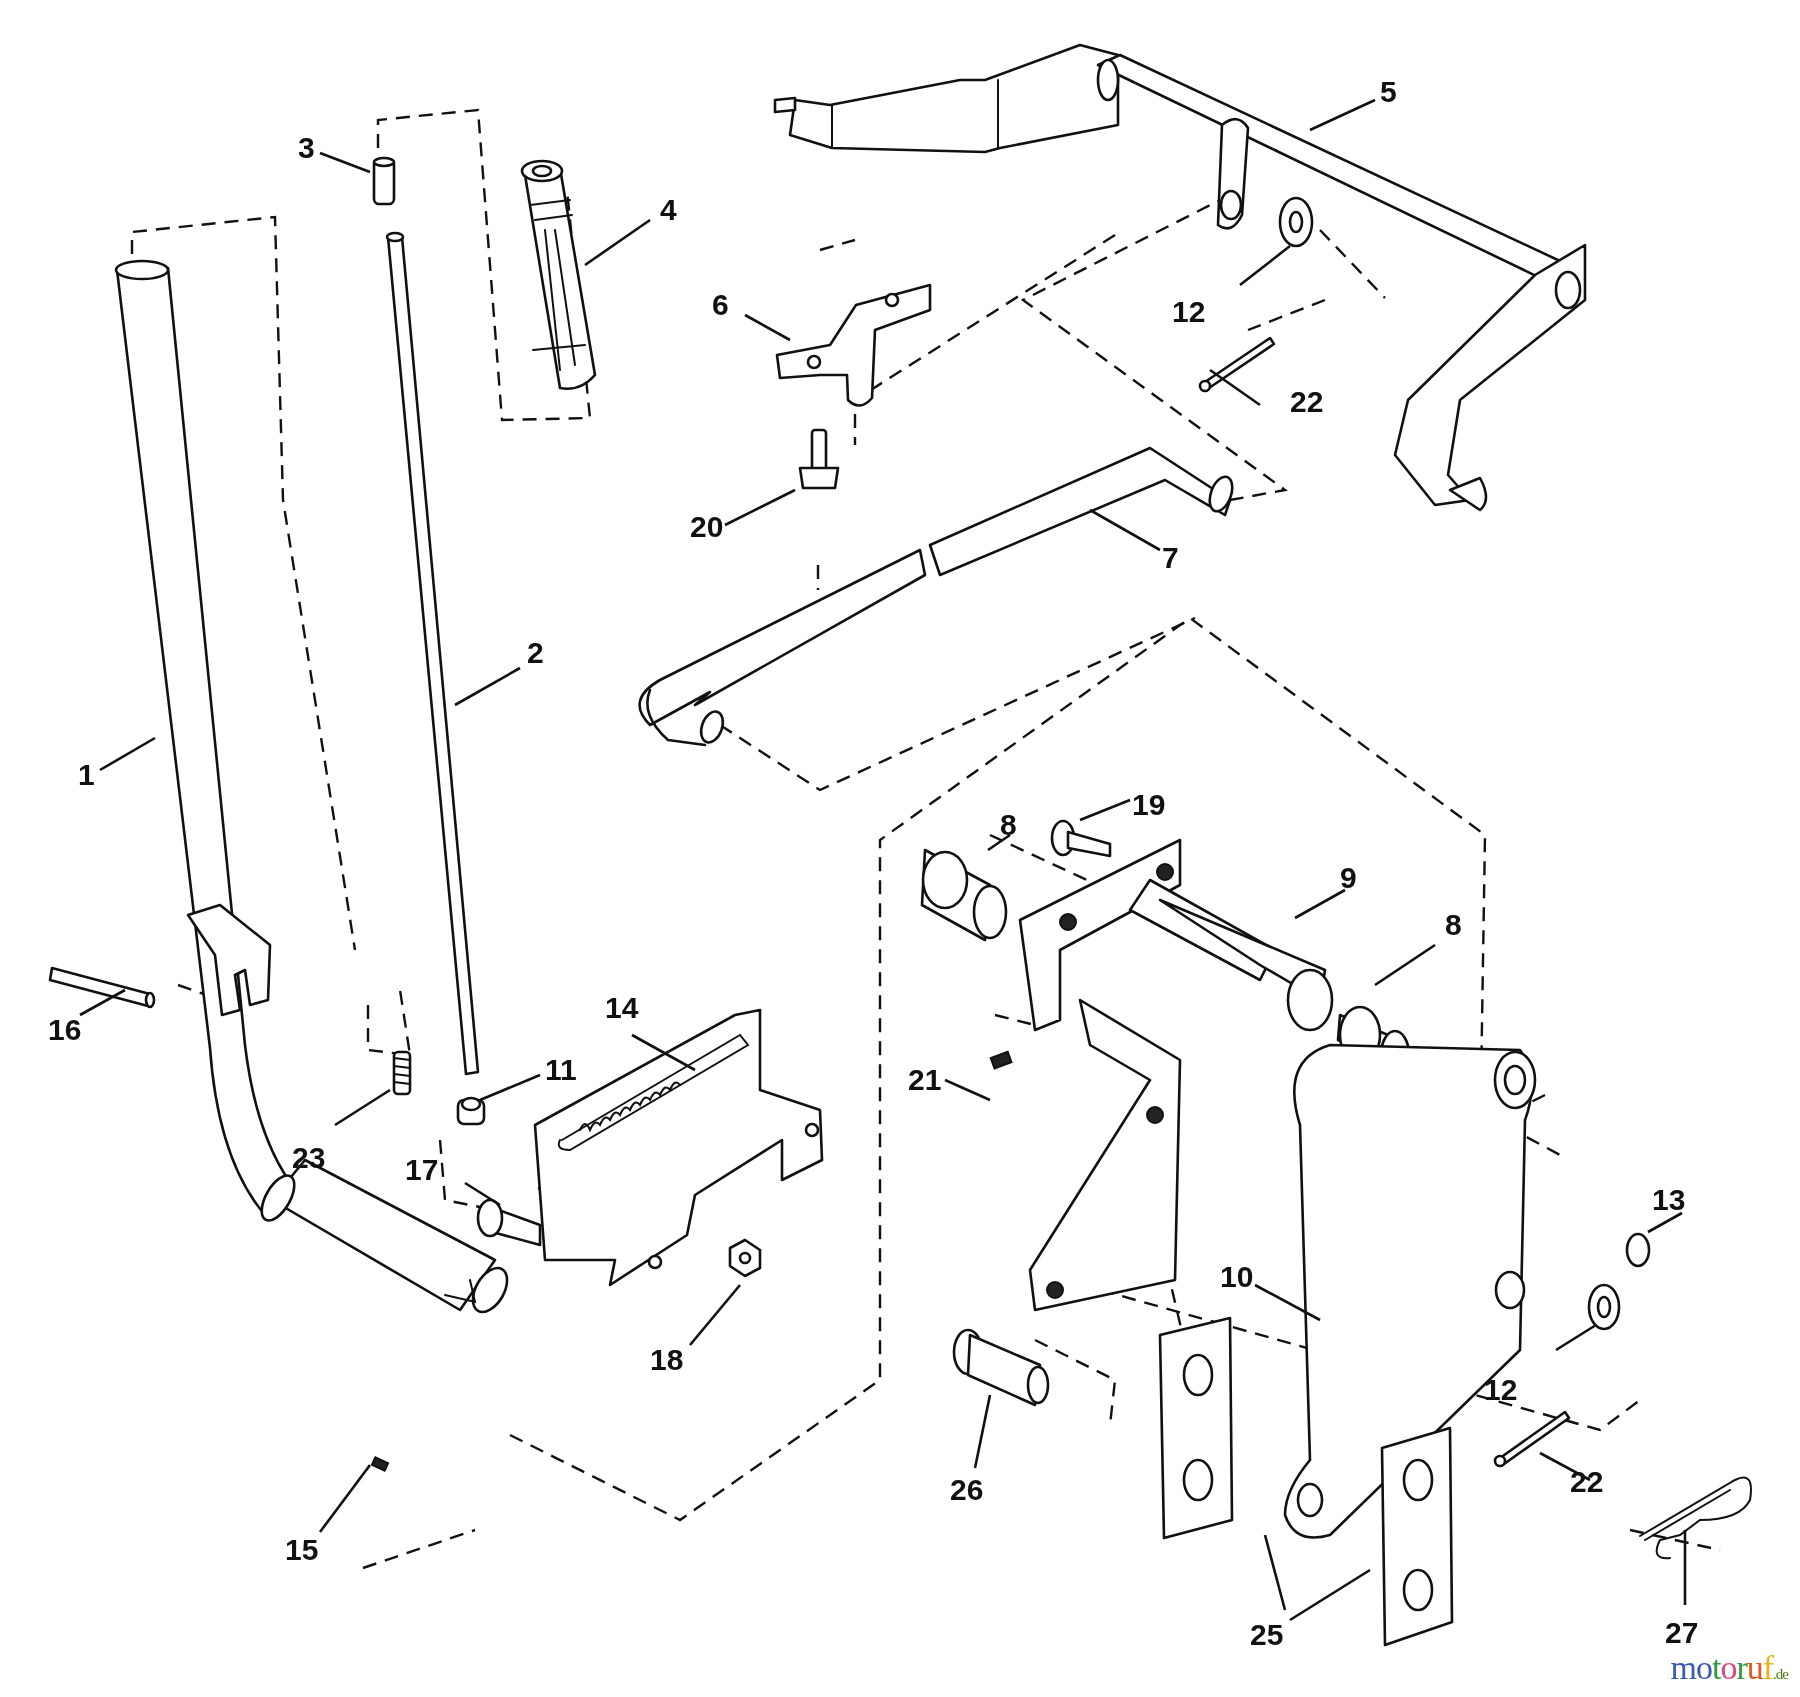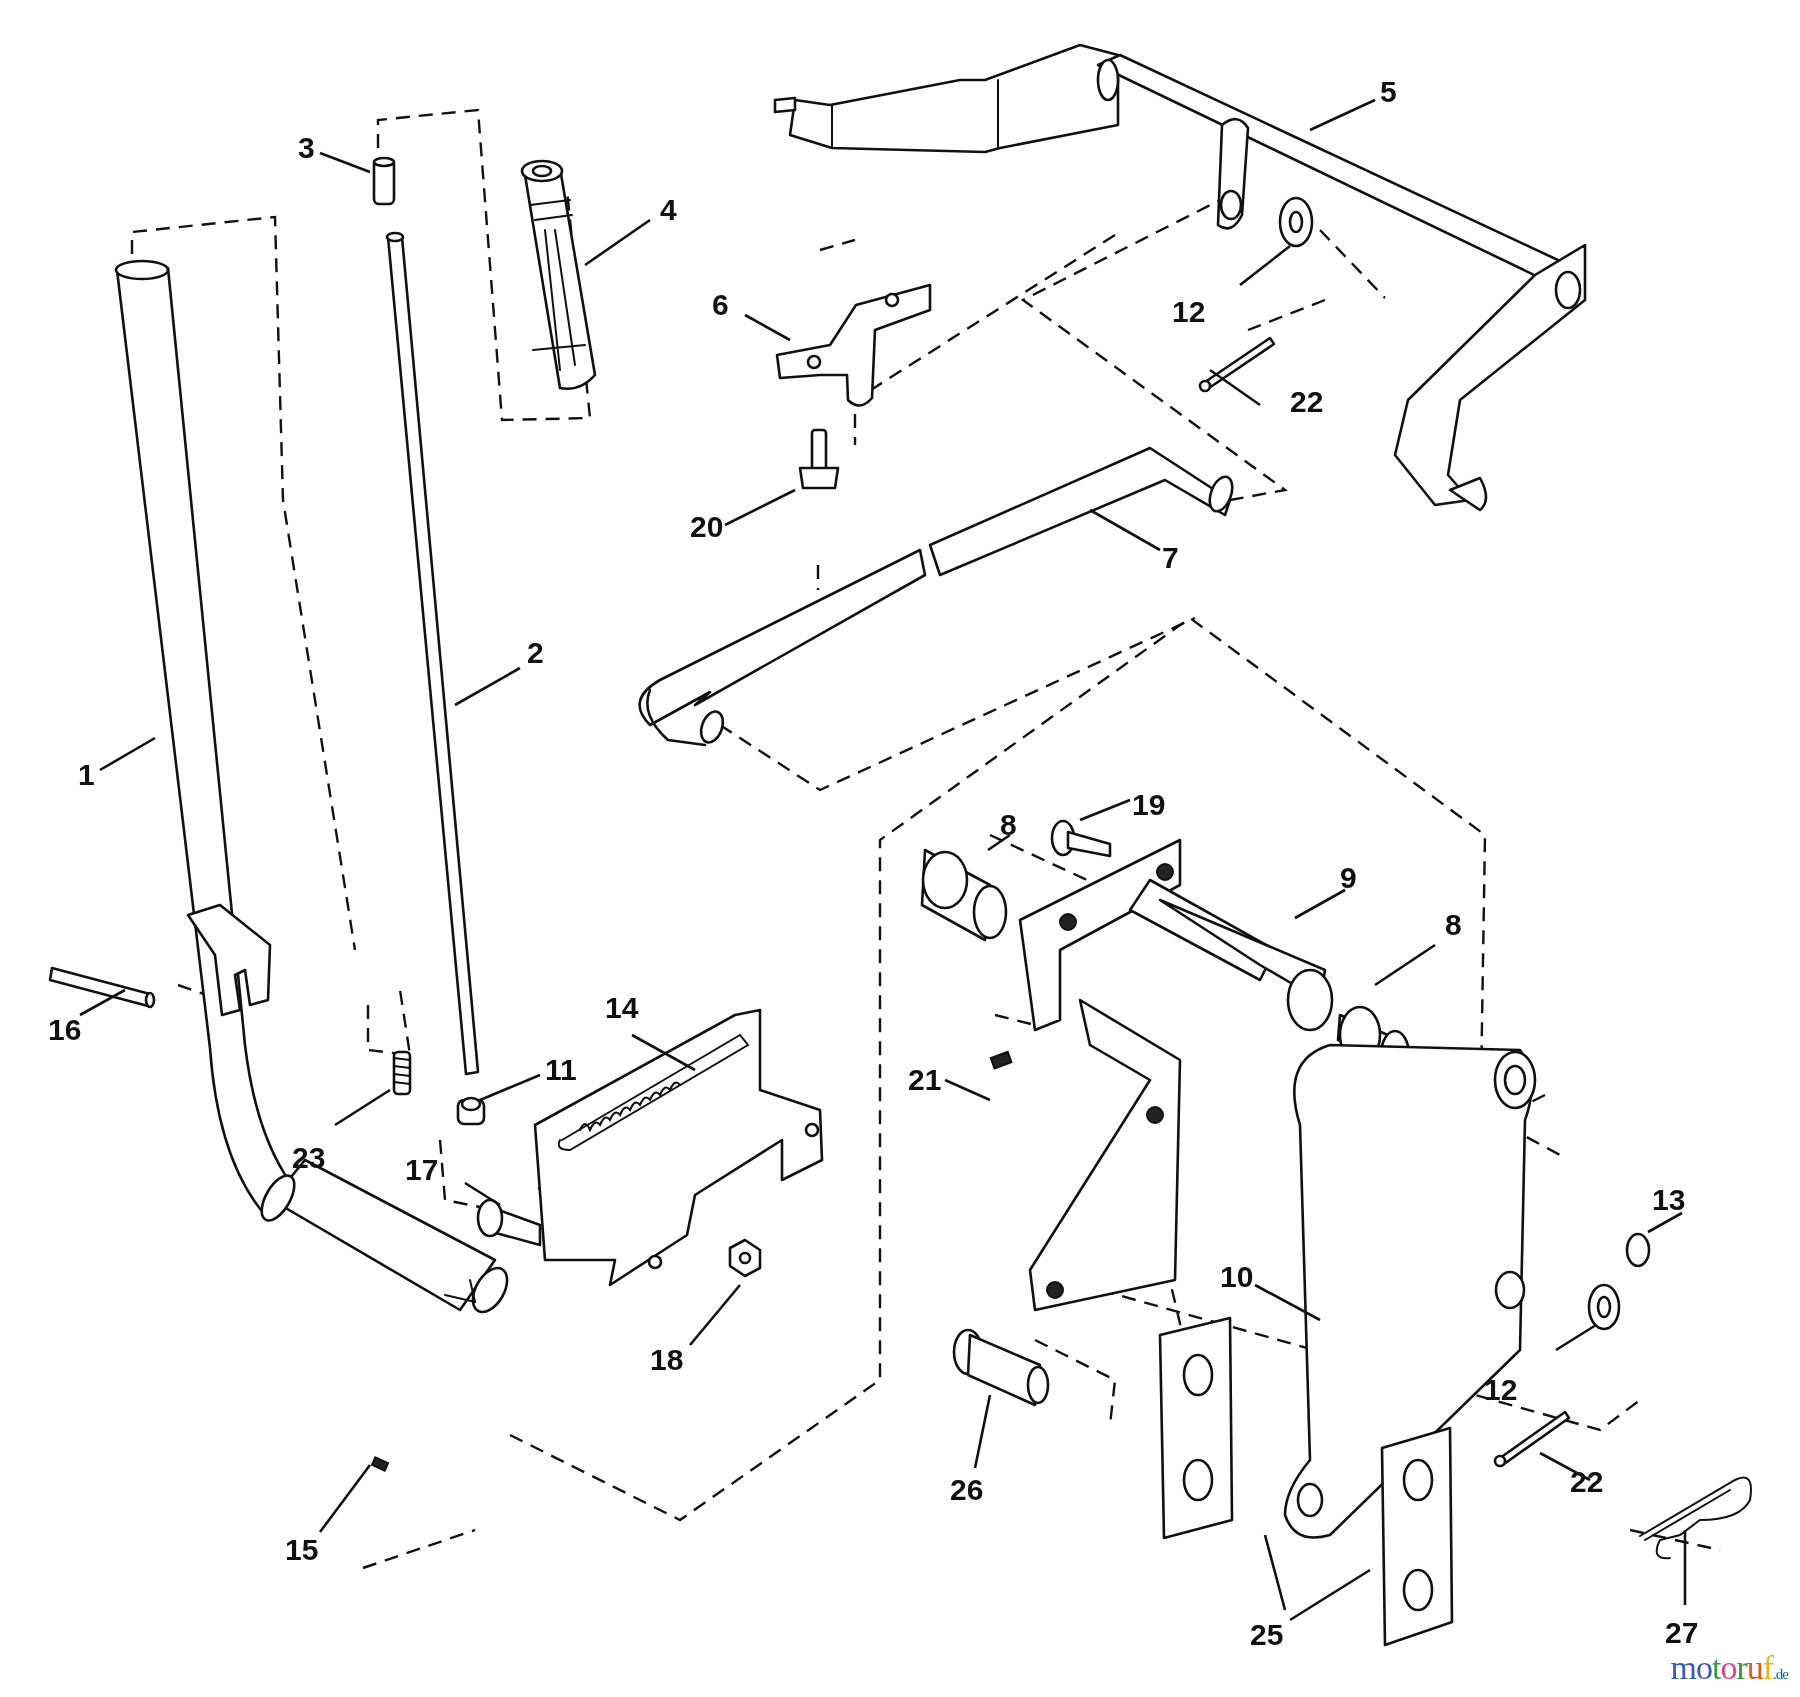--- a/index.html
+++ b/index.html
@@ -5,21 +5,21 @@
   html, body { margin:0; padding:0; background:#ffffff; }
   body { width:1800px; height:1697px; position:relative; overflow:hidden; }
   #diagram { position:absolute; left:0; top:0; width:1800px; height:1697px; }
   .part { fill:#ffffff; stroke:#111; stroke-width:2.6; stroke-linejoin:round; stroke-linecap:round; }
   .part-thin { fill:none; stroke:#111; stroke-width:2; stroke-linecap:round; }
   .dash { fill:none; stroke:#111; stroke-width:2.4; stroke-dasharray:14 9; }
   .leader { stroke:#111; stroke-width:2.6; fill:none; }
   .callout { font-family:"Liberation Sans Narrow","Liberation Sans",sans-serif; font-weight:bold; font-size:30px; fill:#111; }
   .dark { fill:#222; stroke:#111; stroke-width:2; }
   .watermark { position:absolute; right:12px; bottom:10px; font-family:"Liberation Serif",serif; font-size:34px; letter-spacing:-1px; }
-  .watermark .tld { font-size:15px; color:#0369a1; }
+  .watermark .tld { font-size:15px; color:#4d7c0f; }
 </style>
 </head>
 <body>
 
 <svg id="diagram" viewBox="0 0 1800 1697" xmlns="http://www.w3.org/2000/svg">
 
   <g>
     <polyline class="dash" points="132,300 132,232 275,217 283,500 355,950"></polyline>
     <polyline class="dash" points="378,148 378,120 478,110 502,420 590,418 567,190"></polyline>
     <polyline class="dash" points="385,165 385,190"></polyline>

